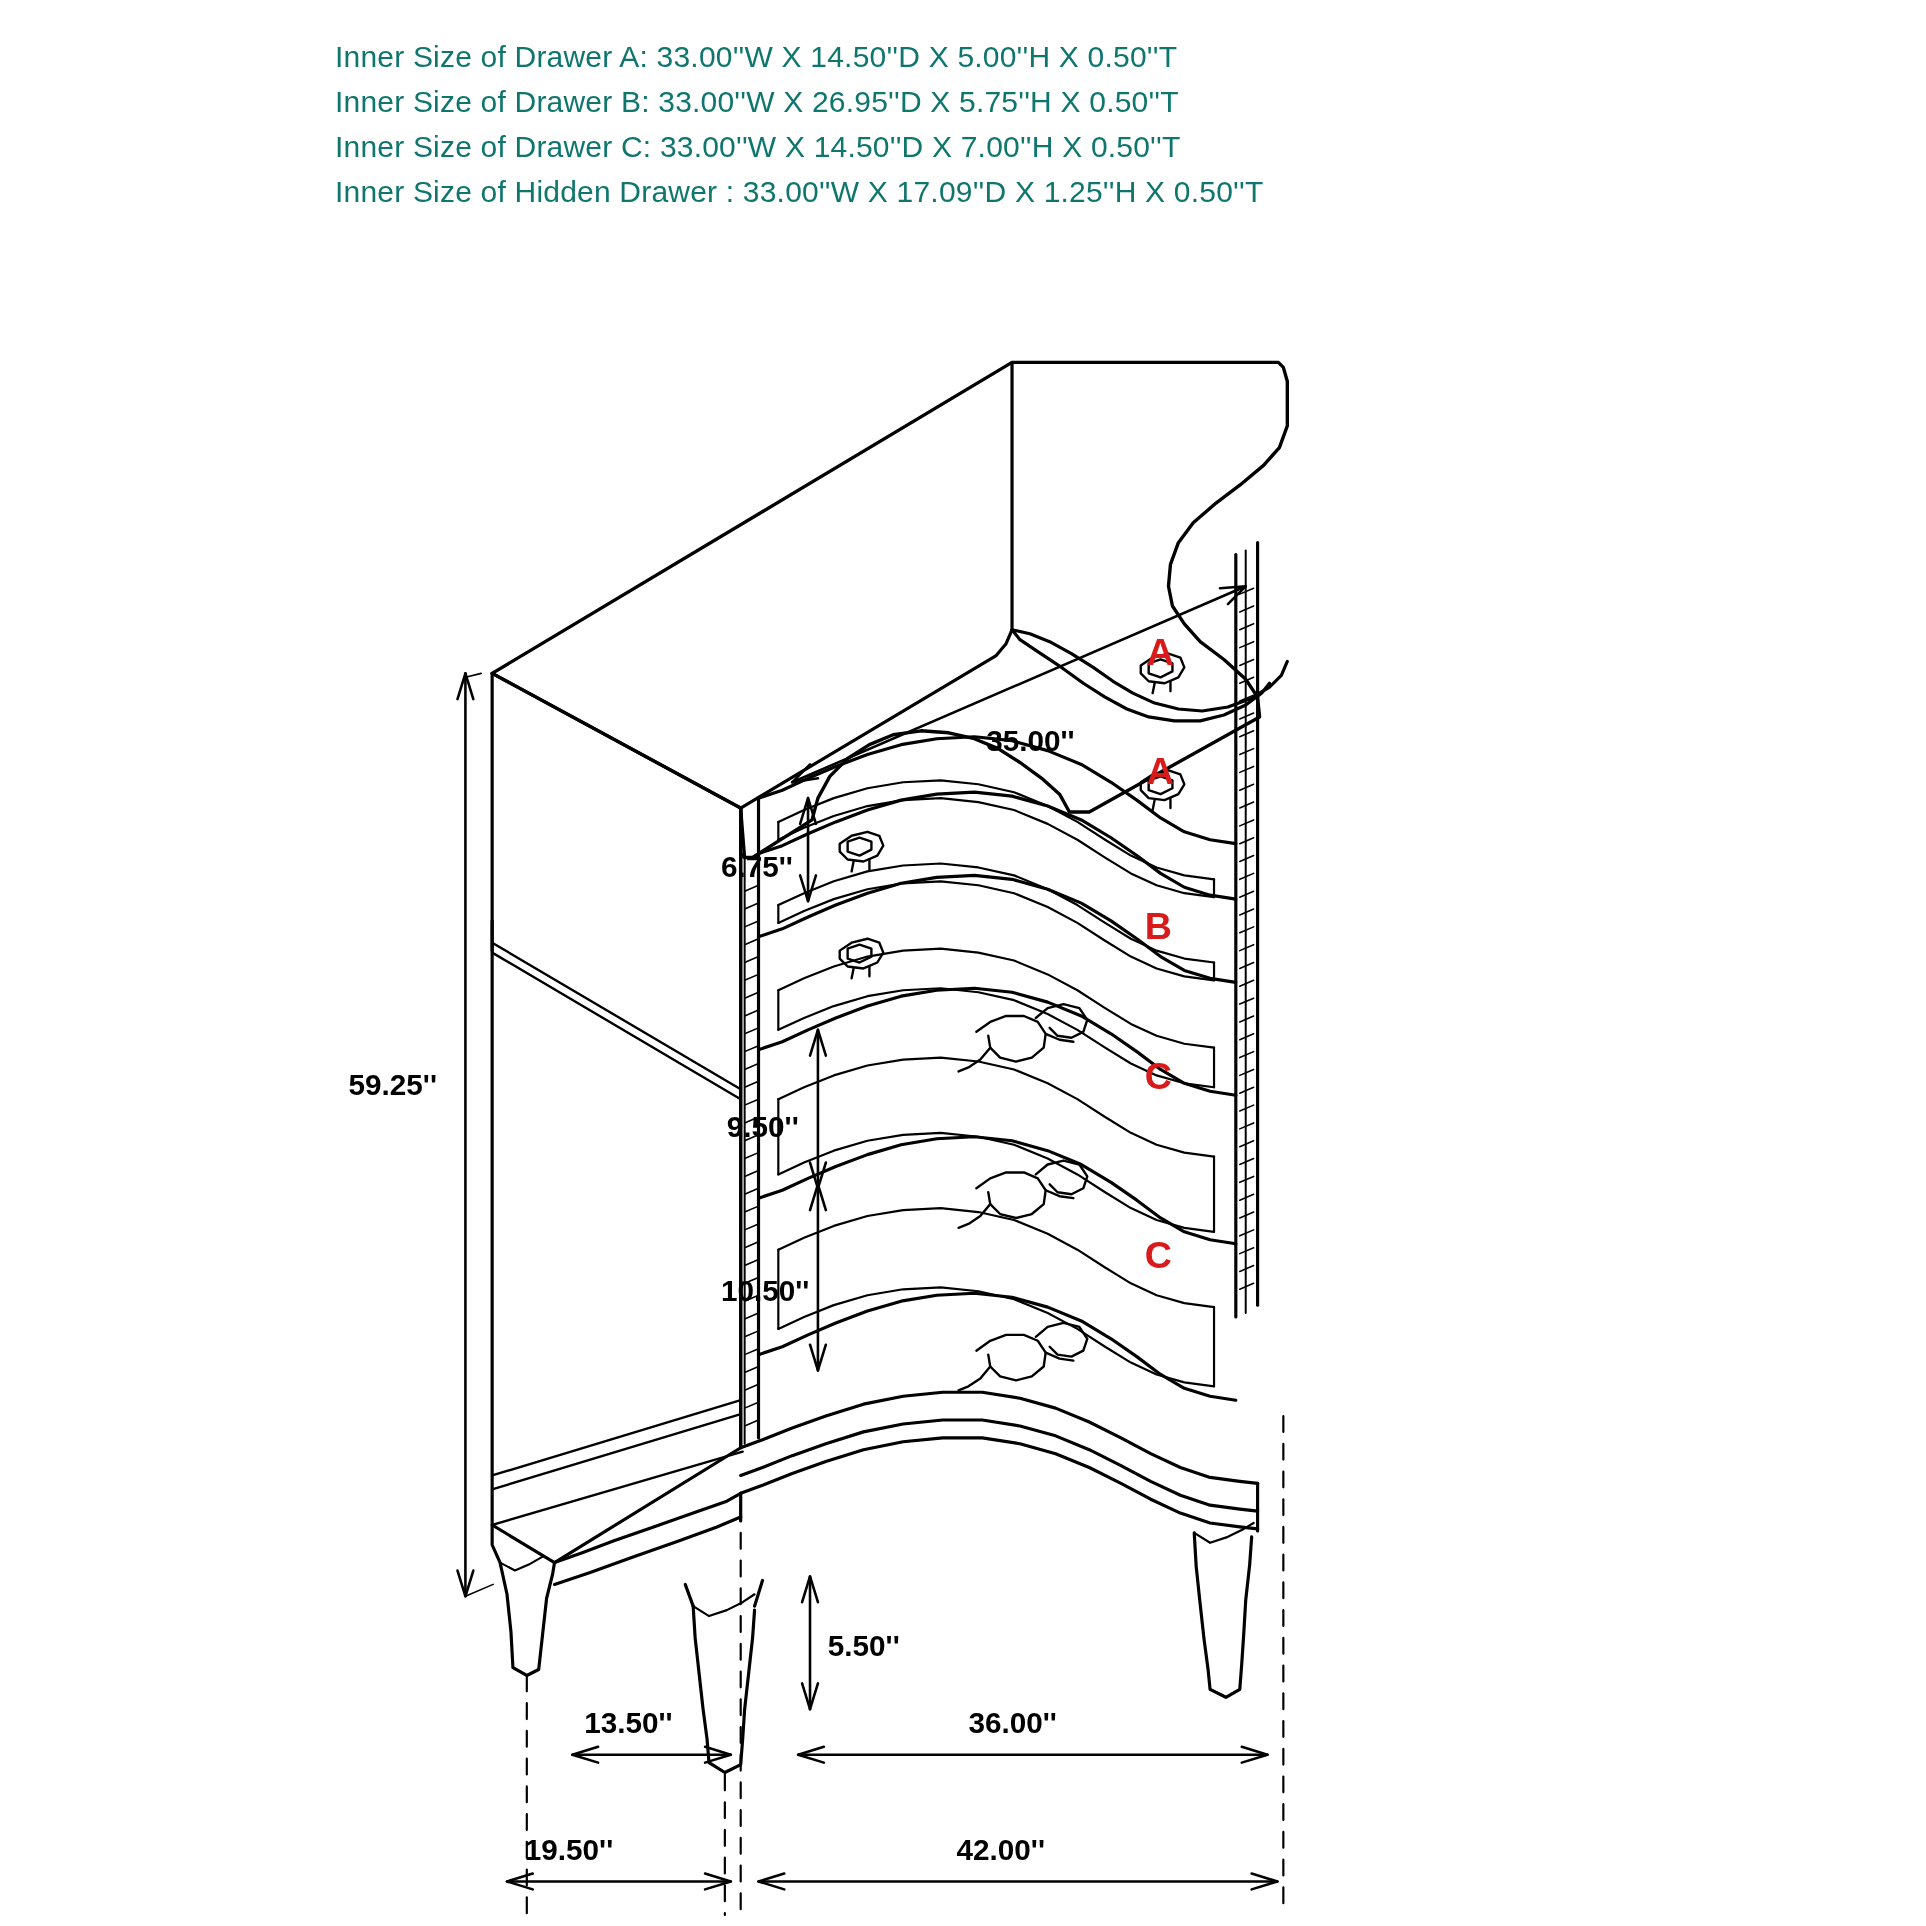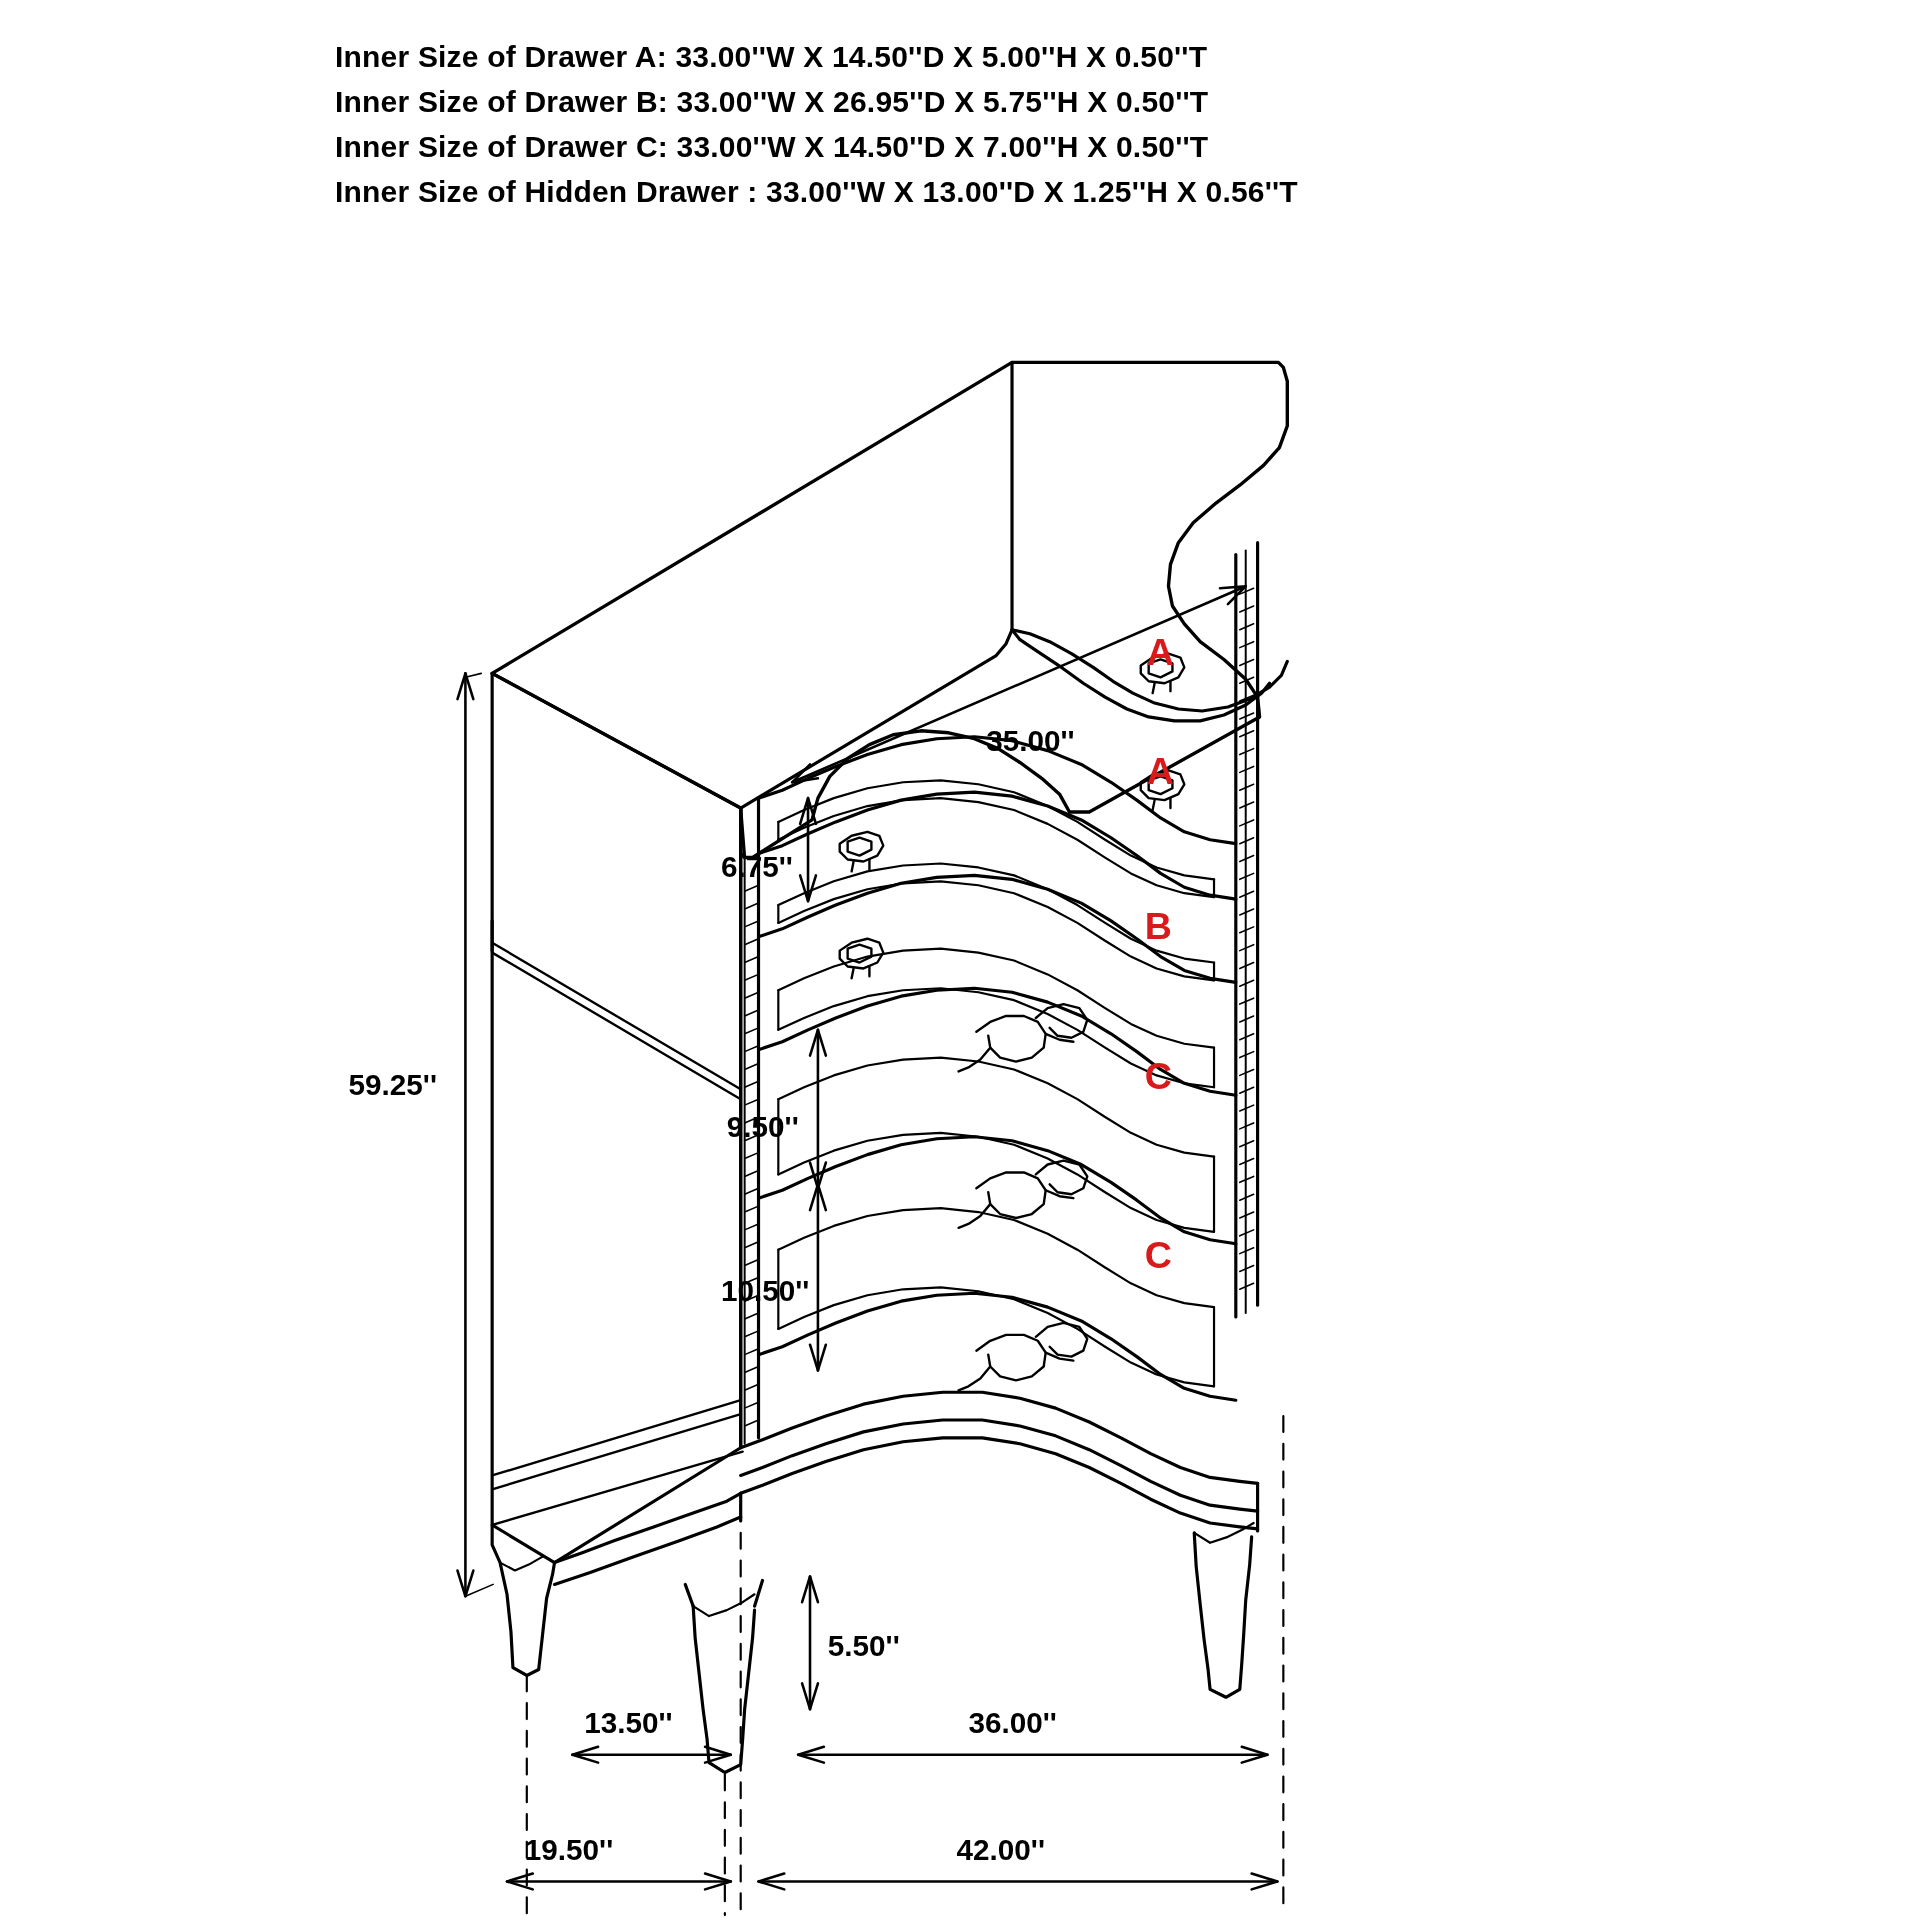--- a/index.html
+++ b/index.html
@@ -19,22 +19,22 @@
     inset: 0;
   }
   .spec-list {
     position: absolute;
     left: 335px;
     top: 34px;
     width: 1287px;
   }
   .spec-line {
     font-size: 30px;
-    font-weight: bold;
-    color: #000000;
+    font-weight: normal;
+    color: #0f766e;
     line-height: 45px;
     white-space: nowrap;
     letter-spacing: 0.2px;
   }
   svg#drawing {
     position: absolute;
     left: 0;
     top: 0;
     width: 1927px;
     height: 1927px;
@@ -54,21 +54,21 @@
 </style>
 </head>
 <body>
 
 <div id="root">
 
   <div class="spec-list">
     <div class="spec-line">Inner Size of Drawer  A: 33.00''W X 14.50''D X 5.00''H X 0.50''T</div>
     <div class="spec-line">Inner Size of Drawer B: 33.00''W X 26.95''D X 5.75''H X 0.50''T</div>
     <div class="spec-line">Inner Size of Drawer C: 33.00''W X 14.50''D X 7.00''H X 0.50''T</div>
-    <div class="spec-line">Inner Size of Hidden Drawer : 33.00''W X 13.00''D X 1.25''H X 0.56''T</div>
+    <div class="spec-line">Inner Size of Hidden Drawer : 33.00''W X 17.09''D X 1.25''H X 0.50''T</div>
   </div>
 
   <svg id="drawing" viewBox="0 0 1946 1946">
 
     <g fill="none" stroke="#000000" stroke-width="3.2" stroke-linejoin="round" stroke-linecap="round">
 
       <g>
         <path d="M497,680 L1022,366 L1291,366 L1296,371 L1300,385 L1300,430
                  L1292,452 L1276,470 L1252,490 L1228,508 L1205,528 L1190,548
                  L1182,570 L1180,592 L1184,612 L1196,630 L1212,648

